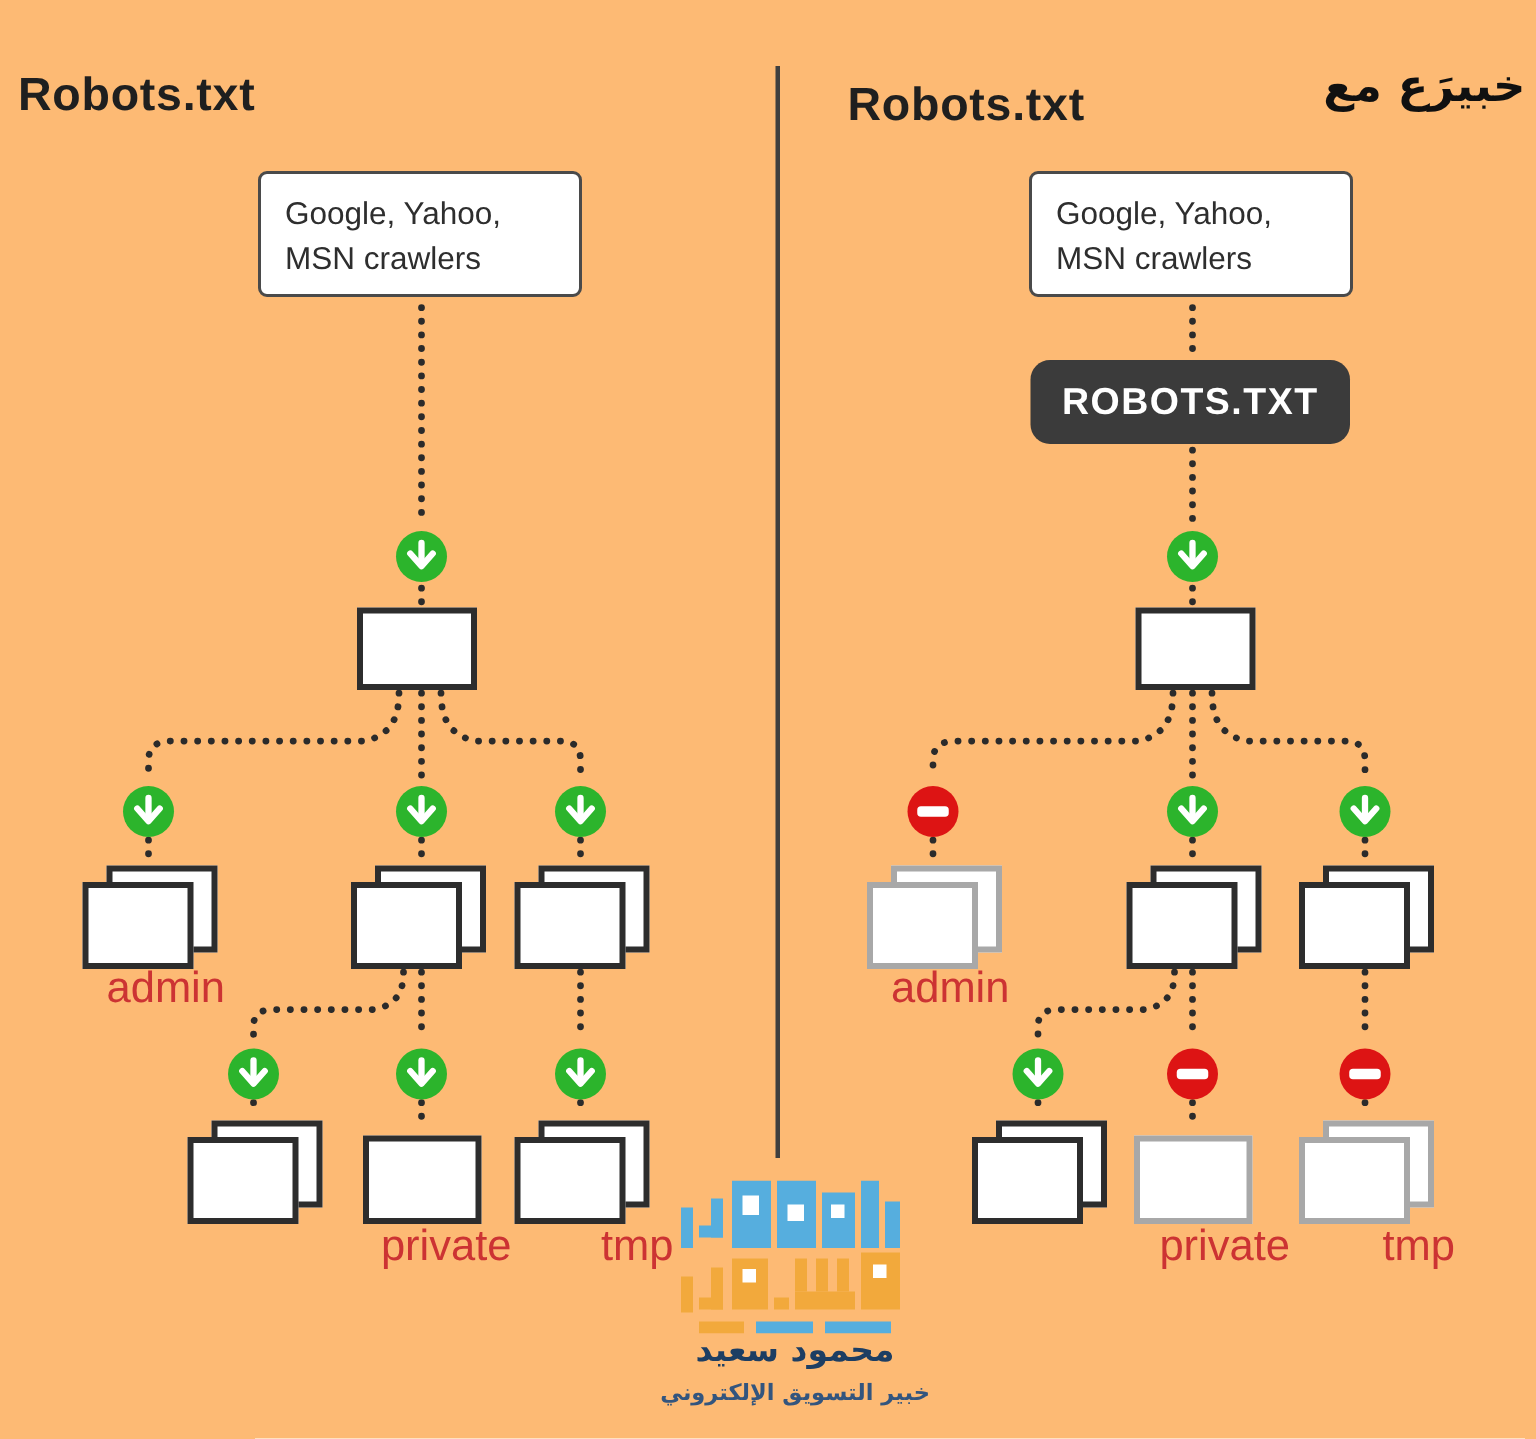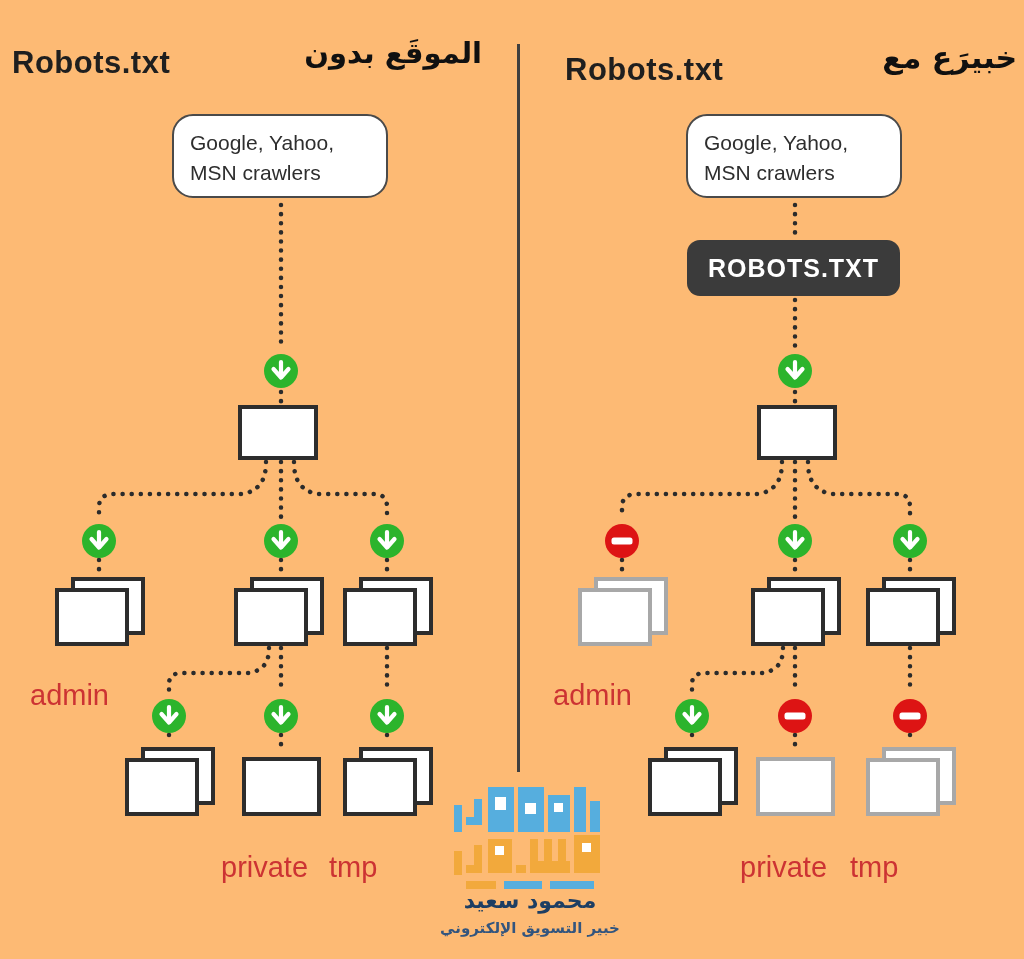--- a/index.html
+++ b/index.html
@@ -5,33 +5,33 @@
   html,body{margin:0;padding:0;background:#ffffff;}
   .canvas{position:relative;width:1024px;height:959px;background:#fdba74;overflow:hidden;
           font-family:"Liberation Sans","DejaVu Sans",sans-serif;}
   .abs{position:absolute;}
   .connectors{position:absolute;left:0;top:0;pointer-events:none;}
   .dot{fill:none;stroke:#2b2b2b;stroke-width:4.5;stroke-dasharray:0.1 9;stroke-linecap:round;}
   .divider{width:3px;height:728px;background:#3f3f3f;}
   .title-latin{font-size:31px;font-weight:bold;color:#1f1f1f;letter-spacing:.5px;white-space:nowrap;}
   .title-ar{font-size:29px;font-weight:bold;color:#101010;font-family:"DejaVu Sans",sans-serif;
             direction:rtl;text-align:right;white-space:nowrap;}
-  .crawler-box{width:196px;height:68px;background:#fff;border:2px solid #4a4a4a;border-radius:21px;
+  .crawler-box{width:196px;height:68px;background:#fff;border:2px solid #4a4a4a;border-radius:6px;
                padding:12px 0 0 16px;font-size:21px;color:#2e2e2e;line-height:1.45;}
   .robots-box{width:213px;height:56px;background:var(--robots-box-bg,#3b3b3b);border-radius:13px;
               color:#fff;font-weight:bold;font-size:25px;letter-spacing:1px;text-align:center;line-height:57px;}
   .node-box{width:72px;height:47px;background:#fff;border:4px solid #2d2d2d;}
   .single-box{width:71px;height:51px;background:#fff;border:4px solid #2d2d2d;}
   .single-box.gray{border-color:var(--disabled-gray,#a8a8a8);}
   .stack{width:90px;height:69px;}
   .stack .page{position:absolute;width:66px;height:50px;background:#fff;border:4px solid #2d2d2d;}
   .stack .page.back{left:16px;top:0;}
   .stack .page.front{left:0;top:11px;}
   .stack.gray .page{border-color:var(--disabled-gray,#a8a8a8);}
-  .label-red{color:var(--label-red,#cc3333);font-size:29px;width:120px;text-align:left;white-space:nowrap;margin-top:36px;}
+  .label-red{color:var(--label-red,#cc3333);font-size:29px;width:120px;text-align:right;white-space:nowrap;}
   .icon{width:36px;height:36px;}
   .wm-name{width:190px;text-align:center;font-size:22px;font-weight:bold;
            color:var(--logo-navy,#1d3e63);font-family:"DejaVu Sans",sans-serif;direction:rtl;white-space:nowrap;}
   .wm-tagline{width:190px;text-align:center;font-size:15px;font-weight:bold;color:#33557e;
               font-family:"DejaVu Sans",sans-serif;direction:rtl;white-space:nowrap;}
 </style>
 </head>
 <body>
 
 <div class="canvas">
@@ -66,21 +66,20 @@
     <path class="dot" d="M795 648 V 693"></path>
     <path class="dot" d="M910 648 V 693"></path>
     <path class="dot" d="M692 735 V 744"></path>
     <path class="dot" d="M795 735 V 751"></path>
     <path class="dot" d="M910 735 V 744"></path>
   </svg>
 
   <div class="abs divider" style="left:517px;top:44px;"></div>
 
   <div class="abs title-latin" style="left:12px;top:45px;">Robots.txt</div>
-  <div class="abs title-ar" style="left:300px;top:36px;width:182px;">الموقَع بدون</div>
 
   <div class="abs crawler-box" style="left:172px;top:114px;">
     <div>Google, Yahoo,</div>
     <div>MSN crawlers</div>
   </div>
 
   <div class="abs icon" style="left:263px;top:353px;">
     <svg viewBox="0 0 36 36" width="36" height="36">
         <circle cx="18" cy="18" r="17" fill="var(--allow-green,#2cb42c)"></circle>
         <path d="M18 9v12" stroke="#fff" stroke-width="4.2" stroke-linecap="round"></path>

